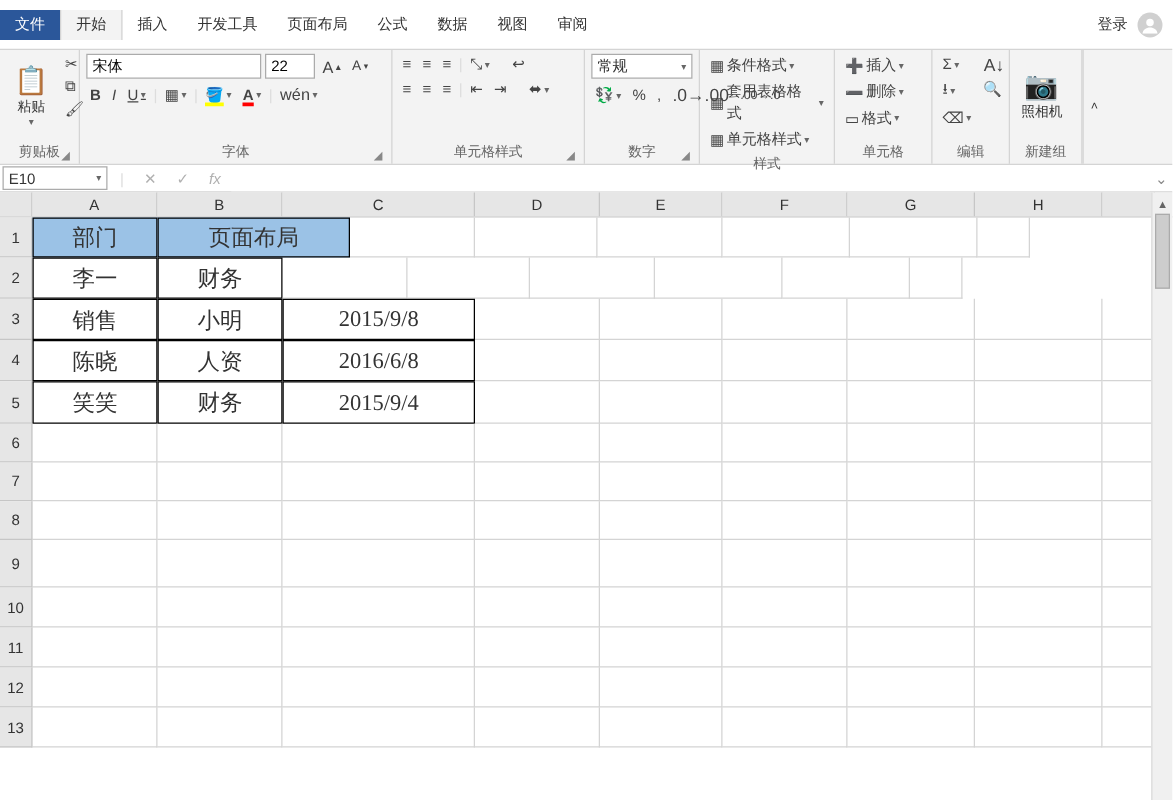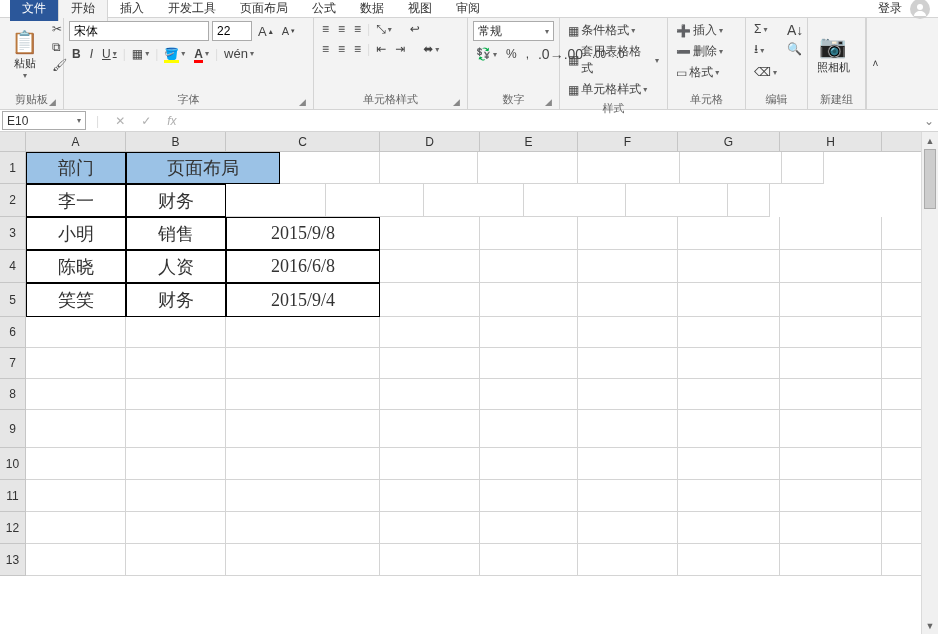--- a/index.html
+++ b/index.html
@@ -1,17 +1,17 @@
 <!DOCTYPE html>
 <html><head>
 <meta charset="utf-8">
 <style>
 * { box-sizing: border-box; margin: 0; padding: 0; font-family: "Microsoft YaHei", "SimSun", sans-serif; }
 body { background: #fff; font-size: 12px; color: #333; width: 938px; height: 640px; overflow: hidden; position: relative; }
-.tabs-row { display: flex; align-items: center; background: #fff; border-bottom: 1px solid #d4d4d4; height: 18px; padding-left: 10px; }
+.tabs-row { display: flex; align-items: center; background: #fff; border-bottom: 1px solid #d4d4d4; height: 40px; }
 .file-tab { background: #2b579a; color: #fff; padding: 4px 12px; height: 24px; display: flex; align-items: center; }
 .tab { padding: 4px 12px; height: 24px; display: flex; align-items: center; cursor: pointer; }
 .tab.active { background: #f3f3f3; border-left: 1px solid #d4d4d4; border-right: 1px solid #d4d4d4; }
 .tabs-right { margin-left: auto; display: flex; align-items: center; padding-right: 8px; gap: 8px; }
 .avatar { width: 20px; height: 20px; border-radius: 50%; background: #d0d0d0; display: flex; align-items: center; justify-content: center; }
 .ribbon { display: flex; background: #f3f3f3; border-bottom: 1px solid #d4d4d4; height: 92px; }
 .group { display: flex; flex-direction: column; justify-content: space-between; border-right: 1px solid #d4d4d4; padding: 3px 5px 0 5px; position: relative; }
 .group-body { display: flex; gap: 4px; flex: 1; }
 .group-label { text-align: center; font-size: 11px; color: #666; padding: 2px 0; position: relative; }
 .group-label .launcher { position: absolute; right: 2px; bottom: 2px; font-size: 9px; color: #888; cursor: pointer; }
@@ -316,22 +316,22 @@
         <div class="cell data-cell" style="width: 100px; height: 33px;">财务</div>
         <div class="cell empty-cell" style="width: 100px; height: 33px;"></div>
         <div class="cell empty-cell" style="width: 98px; height: 33px;"></div>
         <div class="cell empty-cell" style="width: 100px; height: 33px;"></div>
         <div class="cell empty-cell" style="width: 102px; height: 33px;"></div>
         <div class="cell empty-cell" style="width: 102px; height: 33px;"></div>
         <div class="cell empty-cell" style="width: 42px; height: 33px;"></div>
       </div>
       <div class="grow" style="height: 33px;">
         <div class="rowh" style="height: 33px;">3</div>
+        <div class="cell data-cell" style="width: 100px; height: 33px;">销售</div>
         <div class="cell data-cell" style="width: 100px; height: 33px;">小明</div>
-        <div class="cell data-cell" style="width: 100px; height: 33px;">销售</div>
         <div class="cell data-cell" style="width: 154px; height: 33px;">2015/9/8</div>
         <div class="cell empty-cell" style="width: 100px; height: 33px;"></div>
         <div class="cell empty-cell" style="width: 98px; height: 33px;"></div>
         <div class="cell empty-cell" style="width: 100px; height: 33px;"></div>
         <div class="cell empty-cell" style="width: 102px; height: 33px;"></div>
         <div class="cell empty-cell" style="width: 102px; height: 33px;"></div>
         <div class="cell empty-cell" style="width: 42px; height: 33px;"></div>
       </div>
       <div class="grow" style="height: 33px;">
         <div class="rowh" style="height: 33px;">4</div>

